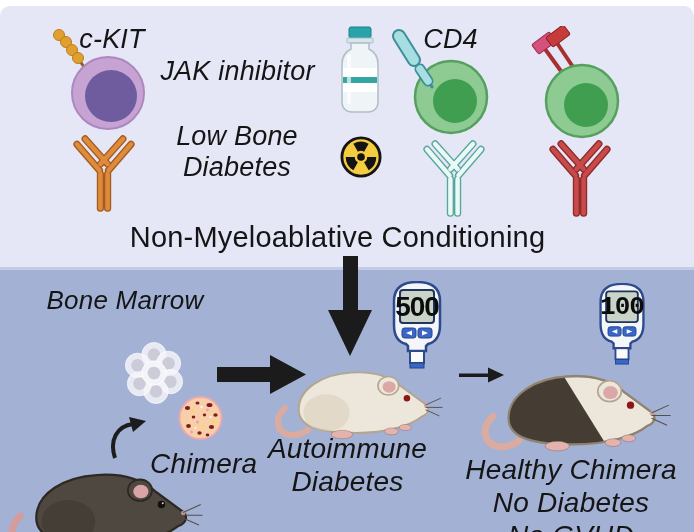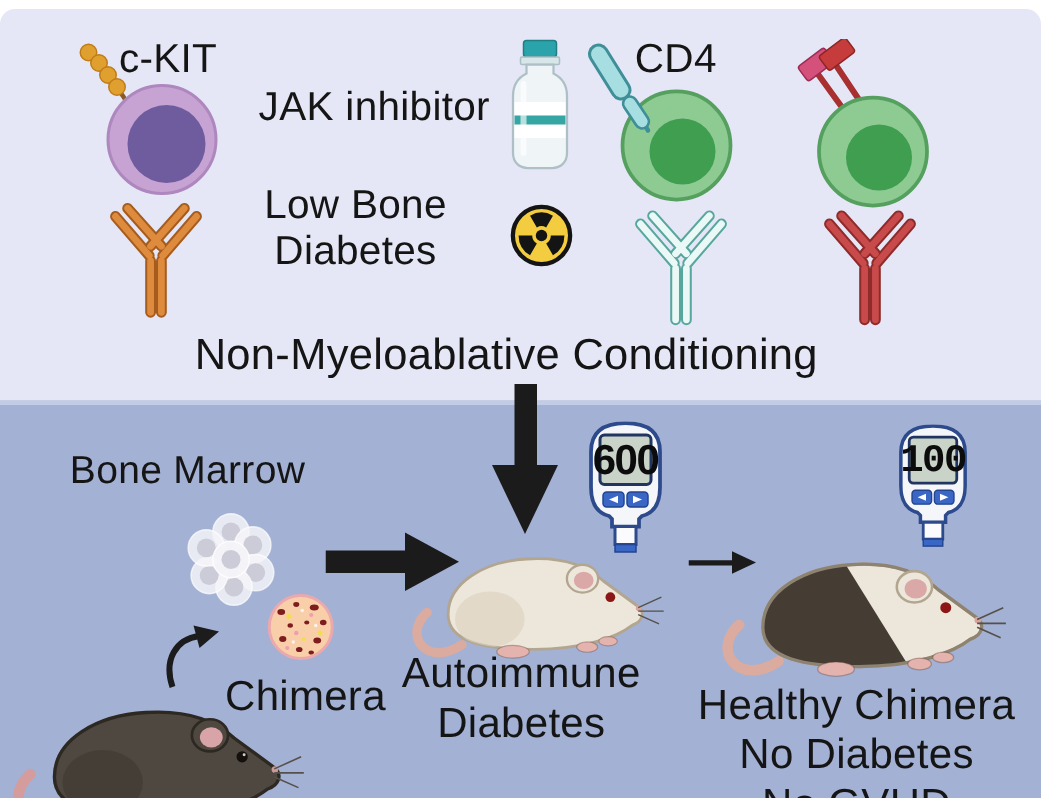--- a/index.html
+++ b/index.html
@@ -1,21 +1,21 @@
 <!DOCTYPE html>
 <html><head>
 <meta charset="utf-8">
 <style>
   html,body{margin:0;padding:0;background:#fff;}
   .canvas{position:relative;width:694px;height:532px;background:#ffffff;overflow:hidden;
           font-family:"Liberation Sans",sans-serif;color:#151515;}
   .abs{position:absolute;}
   .sect-top{position:absolute;left:0;top:6px;width:694px;height:261px;background:#e5e7f6;border-radius:10px 10px 0 0;}
   .sect-bottom{position:absolute;left:0;top:267px;width:694px;height:265px;background:#a3b1d4;border-top:3px solid #c2cce6;box-sizing:border-box;}
-  .label{position:absolute;text-align:center;font-weight:500;letter-spacing:.2px;line-height:1.15;}
+  .label{position:absolute;text-align:center;font-weight:500;letter-spacing:.2px;line-height:1.15;font-style:italic;}
   .fs27{font-size:27px;}
   .fs26{font-size:26px;}
   .fs28{font-size:28px;line-height:33px;}
   .title{position:absolute;left:0;top:221px;width:675px;text-align:center;font-size:29px;font-weight:500;letter-spacing:.2px;}
   .label span{display:block;}
   .meter-num{position:absolute;text-align:center;font-weight:700;color:#0c0c0c;letter-spacing:-1px;}
   svg{display:block;}
   
   .m-tail{fill:none;stroke-width:8;stroke-linecap:round;}
   .m-body{stroke-width:2.5;stroke-linejoin:round;}
@@ -75,21 +75,21 @@
         <path d="M36,44 L36,82"></path>
           <path d="M44,44 L44,82"></path>
         <path d="M35,40 L10,11"></path>
           <path d="M44,33 L19,5"></path>
         <path d="M45,40 L70,11"></path>
           <path d="M36,33 L61,5"></path>
       </g>
     </g>
   </svg>
 
-  <div class="label fs27" style="left:162px;top:56px;width:175px;">JAK inhibitor</div>
+  <div class="label fs27" style="left:150px;top:56px;width:175px;">JAK inhibitor</div>
 
   <svg class="abs" style="left:334px;top:26px;" width="52" height="88" viewBox="0 0 52 88">
     <rect x="15" y="1" width="22" height="11" rx="2" fill="#2ba3aa" stroke="#1e7f85"></rect>
     <rect x="13" y="12" width="26" height="5" rx="1" fill="#d7e6e9" stroke="#a9bfc4"></rect>
     <path d="M17,17 L17,23 C11,26 8,31 8,38 L8,76 C8,82 12,86 18,86 L34,86 C40,86 44,82 44,76 L44,38 C44,31 41,26 35,23 L35,17 Z" fill="#eff4f6" stroke="#aebfc6" stroke-width="1.5"></path>
     <rect x="9" y="42" width="34" height="24" fill="#ffffff"></rect>
     <rect x="9" y="51" width="34" height="6" fill="#35a6a3"></rect>
     <rect x="13" y="28" width="4" height="50" rx="2" fill="#ffffff" opacity="0.65"></rect>
   </svg>
 
@@ -185,21 +185,21 @@
     </g>
   </svg>
 
   <div class="title">Non-Myeloablative Conditioning</div>
 
   <svg class="abs" style="left:326px;top:256px;z-index:5;" width="48" height="102" viewBox="0 0 48 102">
     <rect x="17" y="0" width="15" height="58" fill="#1b1b1b"></rect>
     <polygon points="2,54 46,54 24,100" fill="#1b1b1b"></polygon>
   </svg>
 
-  <div class="label fs26" style="left:18px;top:299px;width:214px;">Bone Marrow</div>
+  <div class="label fs26" style="left:18px;top:286px;width:214px;">Bone Marrow</div>
 
   <svg class="abs" style="left:123px;top:341px;" width="62" height="64" viewBox="0 0 64 66">
     <g>
       <g>
           <circle cx="32" cy="14" r="12.5" fill="#f4f4f8" fill-opacity=".85" stroke="#ffffff" stroke-opacity=".7"></circle>
           <circle cx="32" cy="14" r="6.5" fill="#ccccd8"></circle>
         </g>
       <g>
           <circle cx="47" cy="23" r="12.5" fill="#f4f4f8" fill-opacity=".85" stroke="#ffffff" stroke-opacity=".7"></circle>
           <circle cx="47" cy="23" r="6.5" fill="#ccccd8"></circle>
@@ -312,21 +312,21 @@
   <svg class="abs" style="left:387px;top:281px;" width="60" height="88" viewBox="0 0 60 88">
     <path d="M30,1 C13,1 7,9 7,20 L7,44 C7,55 11,61 19,63 L21,65 L21,70 L39,70 L39,65 L41,63 C49,61 53,55 53,44 L53,20 C53,9 47,1 30,1 Z" fill="#f4f6f9" stroke="#2c4a8c" stroke-width="2.5"></path>
     <rect x="13" y="9" width="34" height="33" rx="3" fill="#c9d3c8" stroke="#20355f" stroke-width="2"></rect>
     <rect x="15" y="47" width="14" height="10" rx="2.5" fill="#3a67c6" stroke="#23448f"></rect>
     <rect x="31" y="47" width="14" height="10" rx="2.5" fill="#3a67c6" stroke="#23448f"></rect>
     <path d="M25,49.5 L25,54.5 L19,52 Z" fill="#fff"></path>
     <path d="M35,49.5 L35,54.5 L41,52 Z" fill="#fff"></path>
     <rect x="23" y="70" width="14" height="12" fill="#fbfbfd" stroke="#2c4a8c" stroke-width="2"></rect>
     <rect x="23" y="82" width="14" height="5" fill="#3a67c6" stroke="#23448f"></rect>
   </svg>
-  <div class="meter-num" style="left:387px;top:291px;width:60px;font-size:28px;line-height:32px;">600</div>
+  <div class="meter-num" style="left:387px;top:291px;width:60px;font-size:28px;line-height:32px;">500</div>
 
   <svg class="abs" style="left:459px;top:366px;" width="46" height="18" viewBox="0 0 46 18">
     <rect x="0" y="7.5" width="31" height="3.5" fill="#1b1b1b"></rect>
     <polygon points="29,1.5 29,16.5 45,9" fill="#1b1b1b"></polygon>
   </svg>
 
   <svg class="abs mouse-white" style="left:479px;top:352px;" width="195" height="115" viewBox="0 0 220 132">
     <defs>
         <clipPath id="clip-chim">
           <path d="M32,76 C32,48 64,30 100,28 C130,26 152,34 166,47 L196,69 C202,74 200,82 191,85 C177,96 148,106 106,106 C64,106 32,100 32,76 Z"></path>

